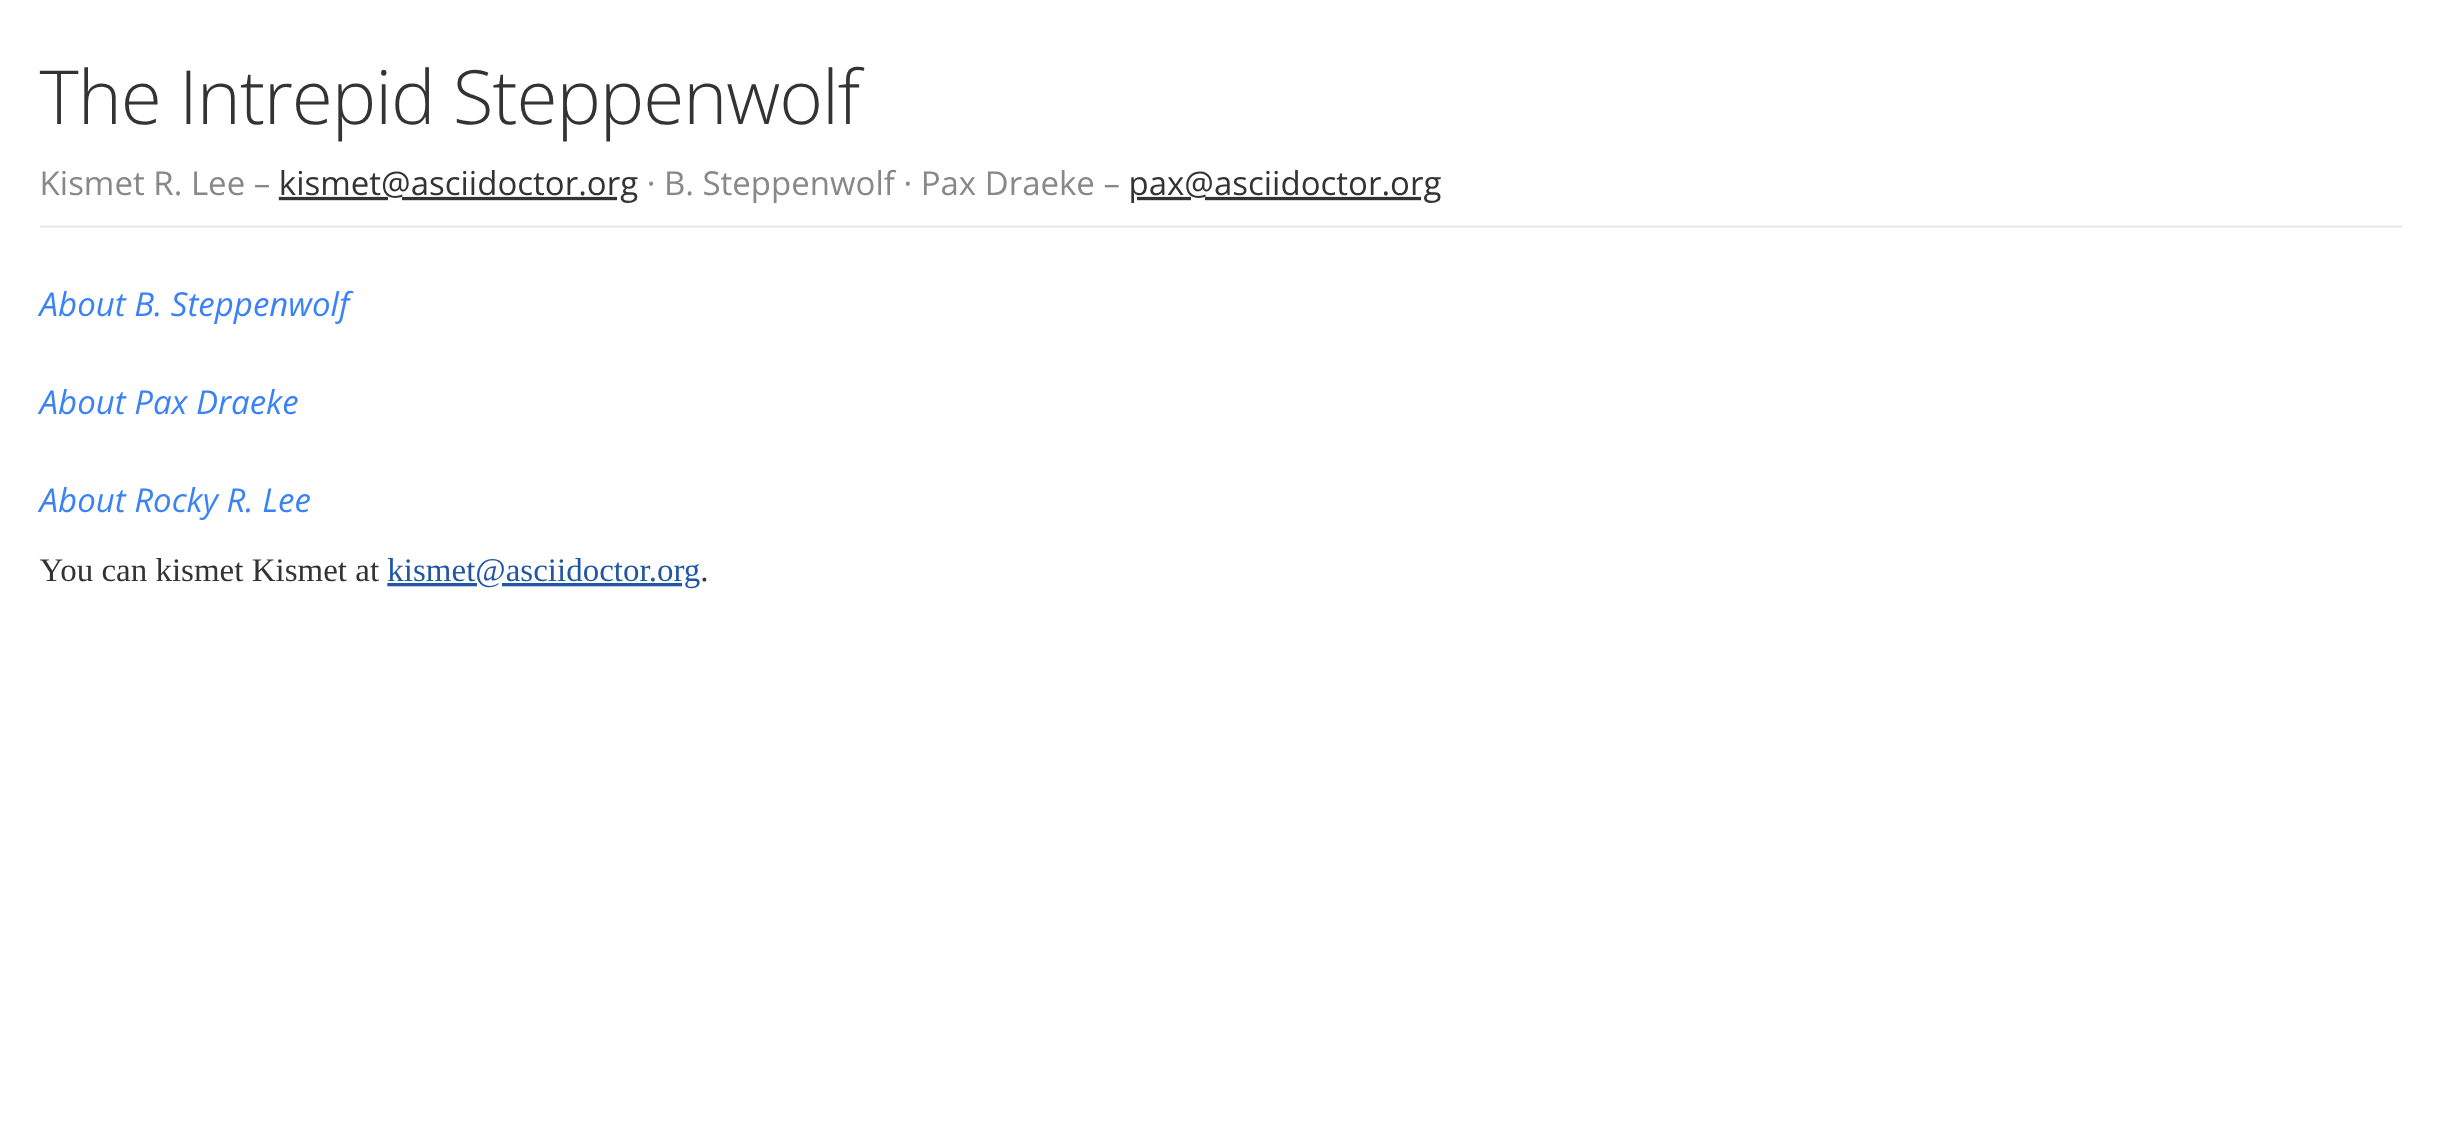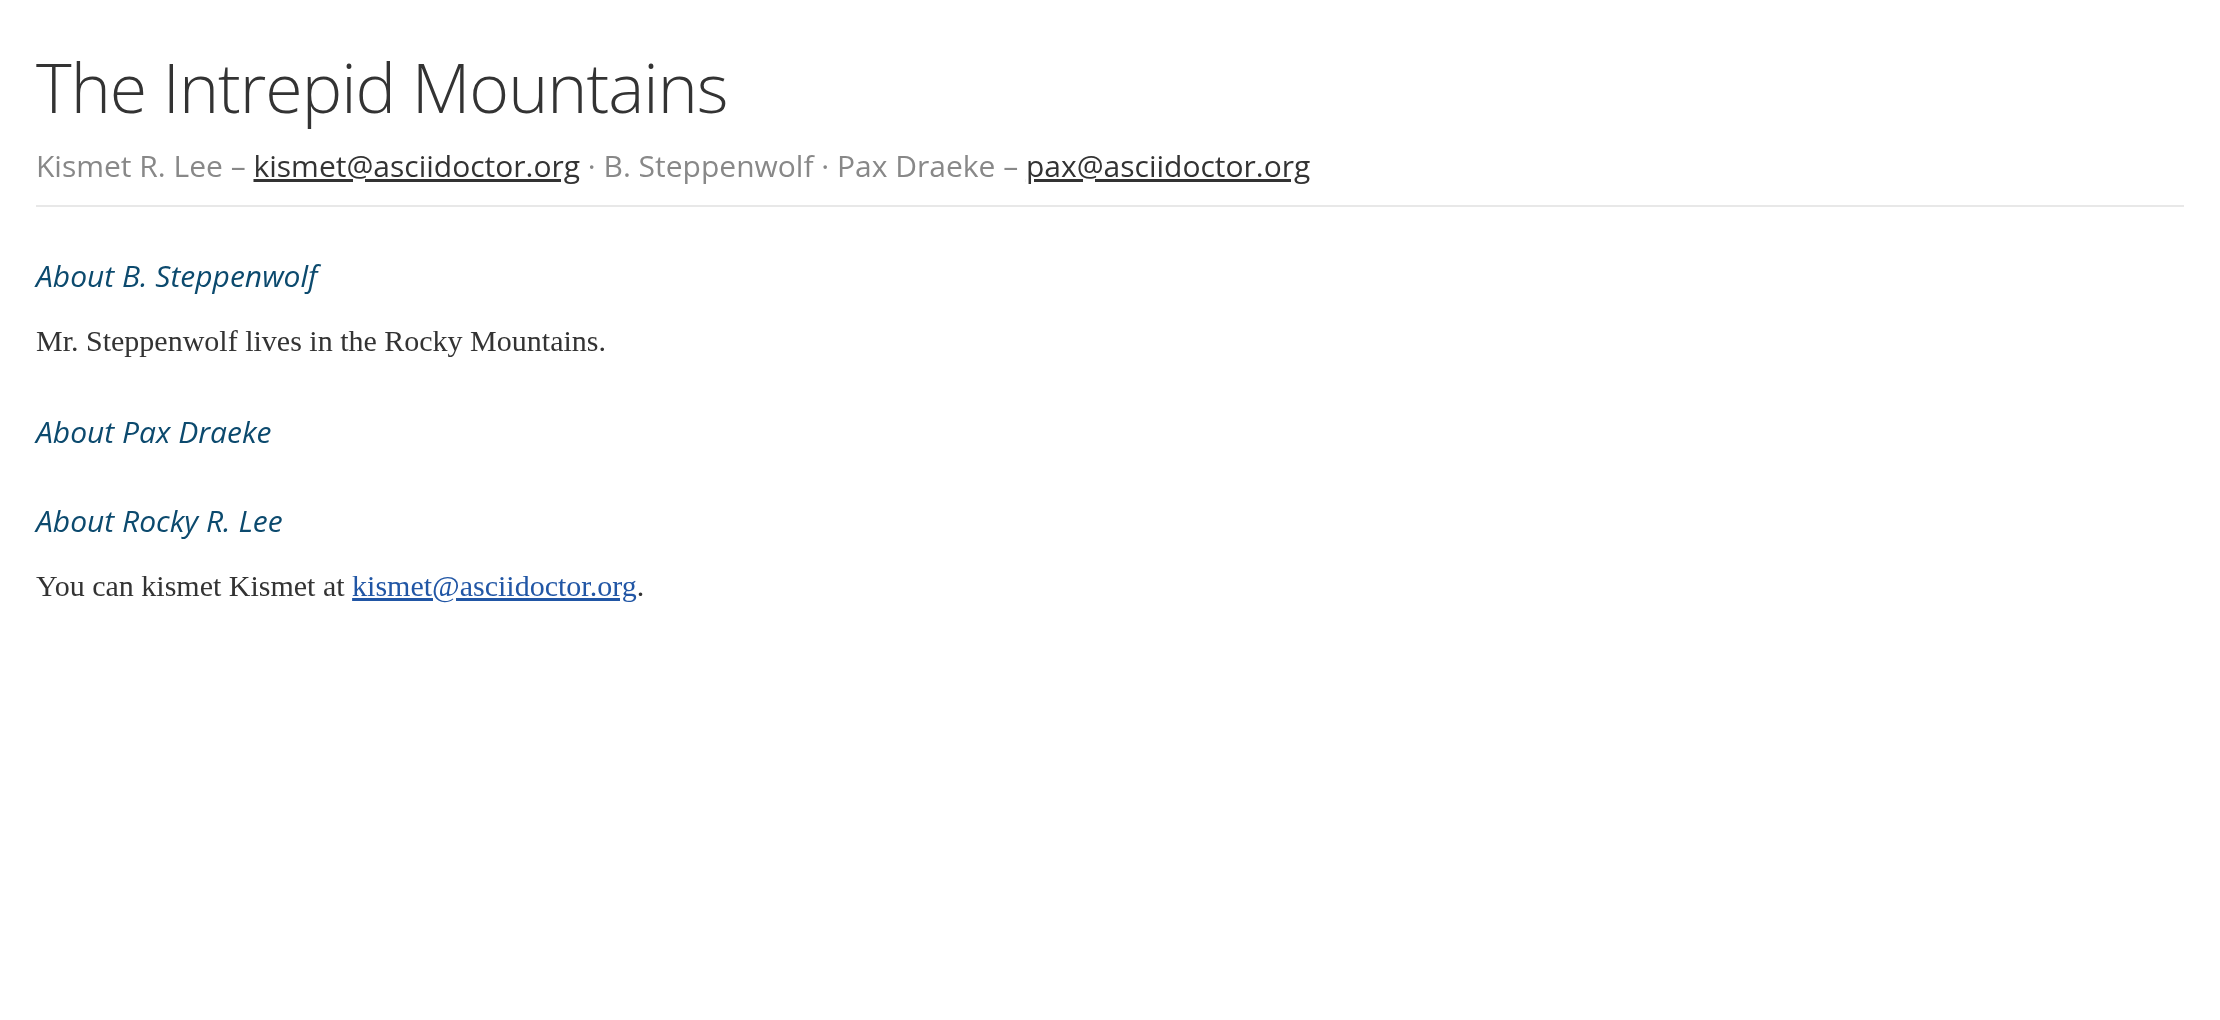--- a/index.html
+++ b/index.html
@@ -34,48 +34,47 @@
       text-decoration: underline;
     }
     .section {
       margin-bottom: 48px;
     }
     .section-title {
       font-family: 'Open Sans', 'Helvetica Neue', Arial, sans-serif;
       font-size: 30px;
       font-style: italic;
       font-weight: 400;
-      color: #0c4a6e;
+      color: #3b82f6;
       margin-bottom: 22px;
     }
     .section-body {
       font-size: 30px;
       color: #333333;
       line-height: 1.5;
     }
     .body-link {
       color: #2156a5;
       text-decoration: underline;
     }
     .sep {
       color: #888888;
     }
   </style>
 </head>
 <body>
 
-<h1 class="doc-title">The Intrepid Mountains</h1>
+<h1 class="doc-title">The Intrepid Steppenwolf</h1>
 
 <div class="author-line">
   <span>Kismet R. Lee</span><span class="sep"> – </span><a class="email-link">kismet@asciidoctor.org</a><span class="sep"> · </span><span>B. Steppenwolf</span><span class="sep"> · </span><span>Pax Draeke</span><span class="sep"> – </span><a class="email-link">pax@asciidoctor.org</a>
 </div>
 
 <div class="section">
   <h3 class="section-title">About B. Steppenwolf</h3>
-  <p class="section-body">Mr. Steppenwolf lives in the Rocky Mountains.</p>
 </div>
 
 <div class="section">
   <h3 class="section-title">About Pax Draeke</h3>
 </div>
 
 <div class="section">
   <h3 class="section-title">About Rocky R. Lee</h3>
   <p class="section-body">
     <span>You can kismet Kismet at </span><a class="body-link">kismet@asciidoctor.org</a><span>.</span>

